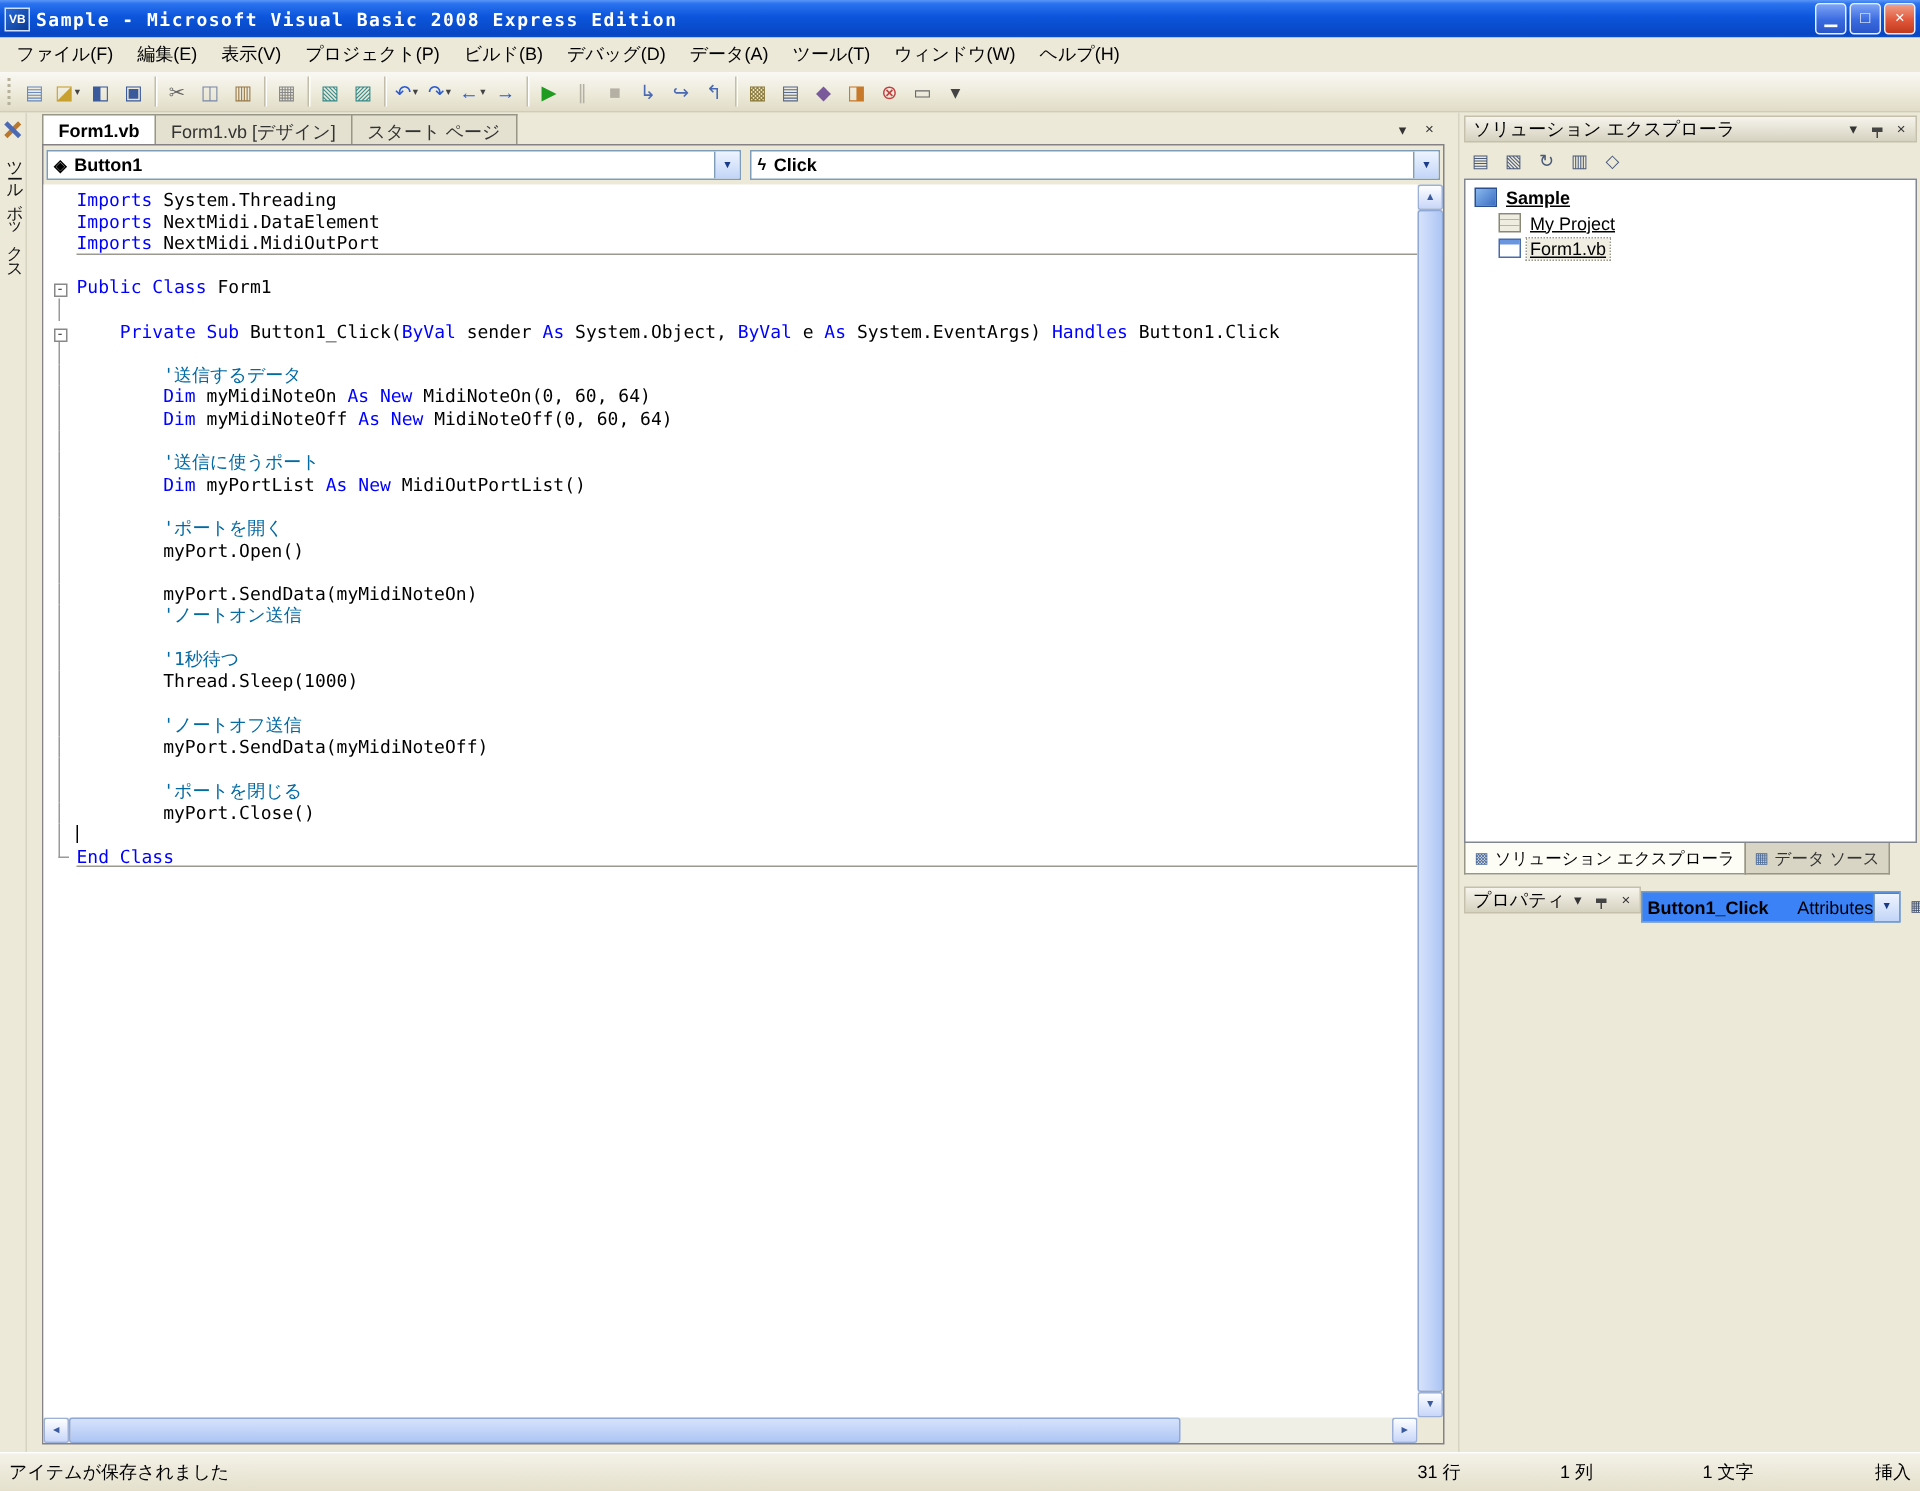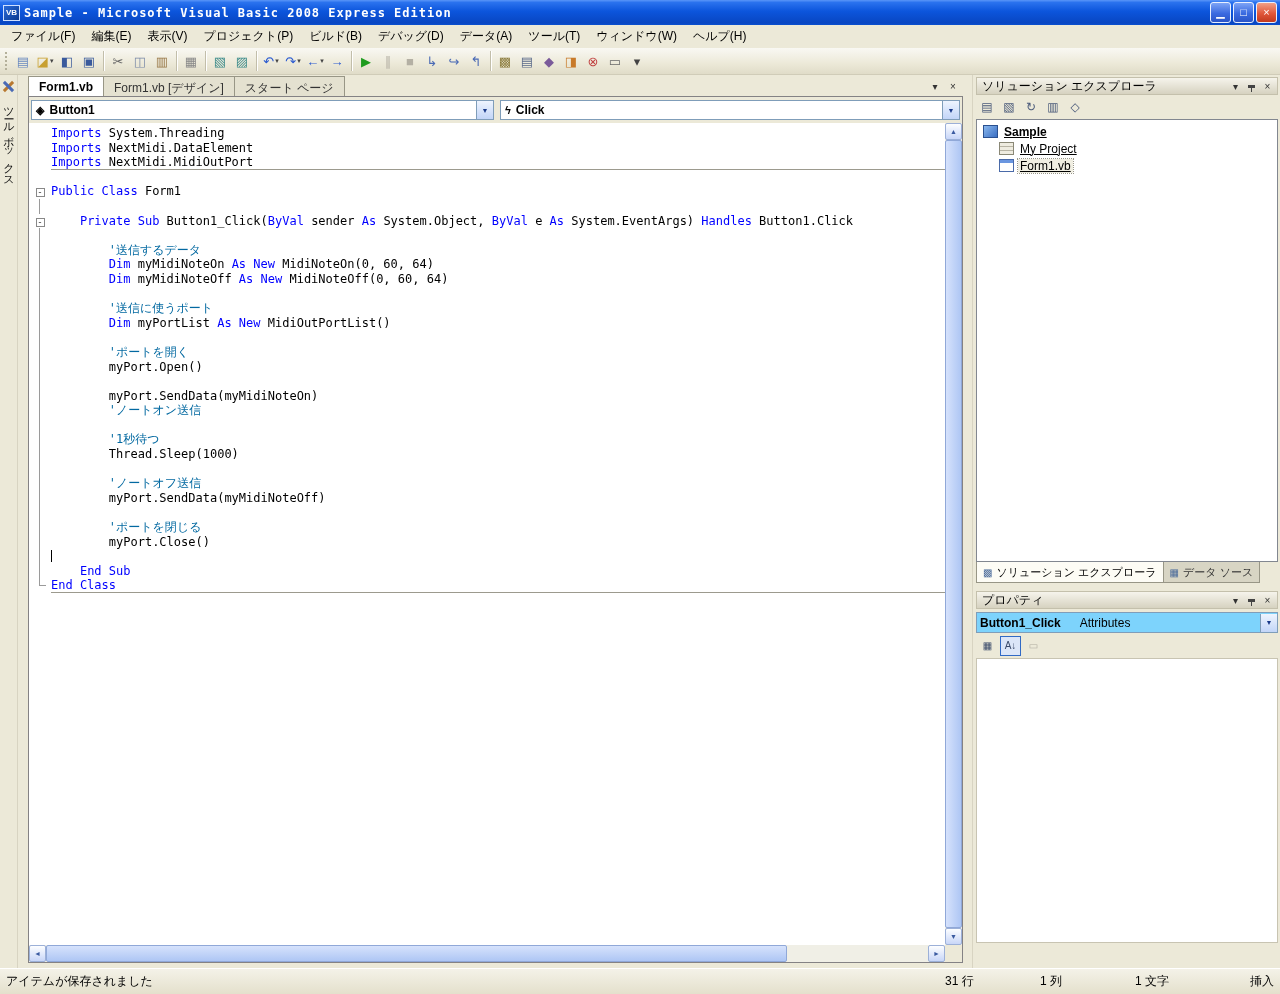--- a/index.html
+++ b/index.html
@@ -121,22 +121,22 @@
   .ti { display:inline-block; width:15px; height:13px; flex:0 0 15px; }
   .ti-project { background:linear-gradient(135deg,#8ab8ee,#3a6ec2); border:1px solid #2a5090; }
   .ti-myproject { background:repeating-linear-gradient(180deg,#efece0 0 3px,#b8b4a4 3px 4px); border:1px solid #8a8876; }
   .ti-form { background:#fff; border:1px solid #4a6aa8; box-shadow:inset 0 3px 0 #6a96e0; }
   .se-tabs { height:21px; flex:0 0 21px; display:flex; }
   .se-tab { display:flex; align-items:center; gap:4px; padding:2px 6px; font-size:11px; white-space:nowrap;
     border:1px solid #989686; border-top:none; background:#d8d5c4; color:#333; margin-right:-1px; }
   .se-tab.active { background:#fdfcf5; color:#000; }
   .se-tab-icon { font-size:10px; color:#4a6a9a; }
 
-  .props { margin-top:8px; height:352px; flex:0 0 352px; display:flex; flex-direction:column; }
-  .props-selector { height:21px; flex:0 0 21px; margin-top:3px; background:#7dd3fc; border:1px solid #7f9db9;
+  .props { margin-top:8px; height:352px; flex:0 0 352px; display:flex; flex-direction:row; }
+  .props-selector { height:21px; flex:0 0 21px; margin-top:3px; background:#3b82f6; border:1px solid #7f9db9;
     display:flex; align-items:center; padding-left:3px; }
   .props-selector .b { font-weight:bold; }
   .props-selector .r { margin-left:19px; }
   .props-toolbar { height:25px; flex:0 0 25px; display:flex; align-items:center; gap:2px; padding:3px 1px; }
   .pt-btn { width:21px; height:20px; border:1px solid transparent; background:transparent; font-size:10px;
     color:#3a4a6a; display:flex; align-items:center; justify-content:center; }
   .pt-btn.pressed { border:1px solid #316ac5; background:#dce6f8; }
   .pt-btn.disabled { color:#b0aca0; }
   .props-grid { flex:1; background:#fff; border:1px solid #c8c4b2; }
   .right-filler { flex:1; }
@@ -331,21 +331,20 @@
               <div class="code-line"><span class="ol ol-v"></span><span class="lc"></span></div>
               <div class="code-line"><span class="ol ol-v"></span><span class="lc"><span class="cm">        '1秒待つ</span></span></div>
               <div class="code-line"><span class="ol ol-v"></span><span class="lc"><span>        Thread.Sleep(1000)</span></span></div>
               <div class="code-line"><span class="ol ol-v"></span><span class="lc"></span></div>
               <div class="code-line"><span class="ol ol-v"></span><span class="lc"><span class="cm">        'ノートオフ送信</span></span></div>
               <div class="code-line"><span class="ol ol-v"></span><span class="lc"><span>        myPort.SendData(myMidiNoteOff)</span></span></div>
               <div class="code-line"><span class="ol ol-v"></span><span class="lc"></span></div>
               <div class="code-line"><span class="ol ol-v"></span><span class="lc"><span class="cm">        'ポートを閉じる</span></span></div>
               <div class="code-line"><span class="ol ol-v"></span><span class="lc"><span>        myPort.Close()</span></span></div>
               <div class="code-line"><span class="ol ol-v"></span><span class="lc"><span class="caret"></span></span></div>
-              <div class="code-line"><span class="ol ol-v"></span><span class="lc"><span>    </span><span class="kw">End Sub</span></span></div>
               <div class="code-line sep"><span class="ol ol-e"></span><span class="lc"><span class="kw">End Class</span></span></div>
             </div>
         </div>
 
         <div class="vscroll">
           <div class="sbtn up"></div>
           <div class="vtrack">
             <div class="vthumb"></div>
           </div>
           <div class="sbtn down"></div>

